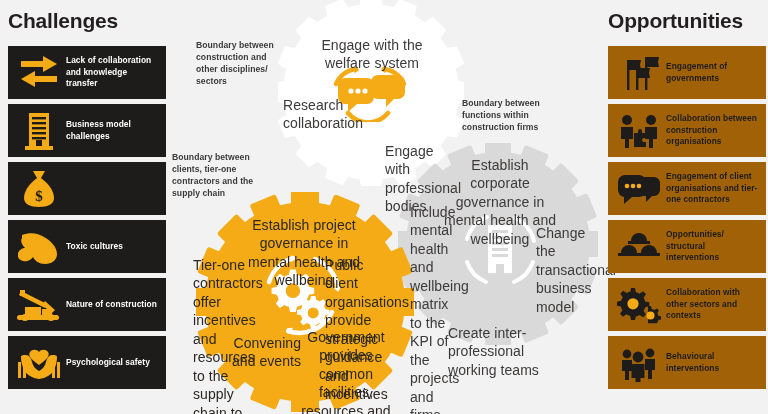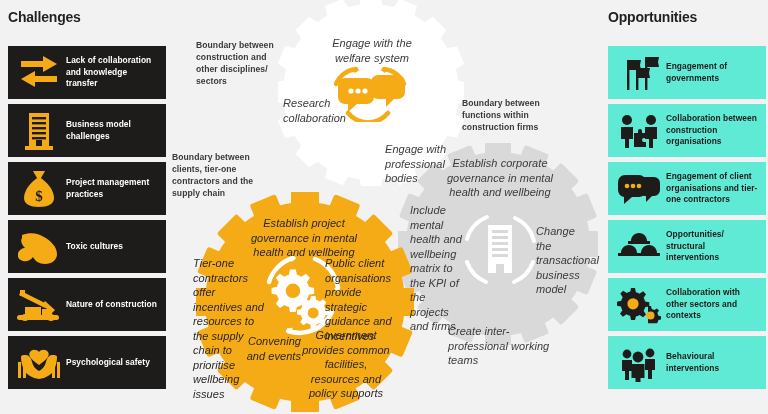--- a/index.html
+++ b/index.html
@@ -21,21 +21,21 @@
   .canvas {
     position: absolute;
     left: 0; top: 0;
     width: 768px;
     height: 414px;
   }
 
   
   .col-heading {
     position: absolute;
-    font-size: 14px;
+    font-size: 21px;
     font-weight: bold;
     letter-spacing: -0.2px;
     color: #231f20;
   }
   #challenges-heading { left: 8px;  top: 9px; }
   #opportunities-heading { left: 608px; top: 9px; }
 
   
   .card-col {
     position: absolute;
@@ -48,21 +48,21 @@
   #opportunities-col{ left: 608px; top: 46px; }
 
   .card {
     display: flex;
     align-items: center;
     height: 53px;
     box-sizing: border-box;
     padding: 0 6px 0 4px;
   }
   .card.dark  { background: #1e1c1b; }
-  .card.amber { background: #5eead4; }
+  .card.amber { background: #a16207; }
 
   .card-icon {
     width: 54px;
     min-width: 54px;
     height: 42px;
     display: flex;
     align-items: center;
     justify-content: center;
   }
   .card-label {
@@ -75,25 +75,24 @@
   .card.amber .card-label { color: #1e1c1b; }
 
   
   .gear {
     position: absolute;
   }
   .gear svg { display: block; }
 
   .gear-text {
     position: absolute;
-    font-size: 11px;
+    font-size: 14px;
     line-height: 1.32;
     color: #3c3a39;
     letter-spacing: 0.05px;
-    font-style: italic;
   }
   .gear-text.on-amber { color: #2c2723; }
 
   
   .boundary {
     position: absolute;
     font-size: 8.6px;
     font-weight: bold;
     line-height: 1.38;
     color: #3a3a3a;
@@ -281,21 +280,20 @@
         <div class="card-label">Business model challenges</div>
       </div>
       <div class="card dark">
         <div class="card-icon">
           <svg width="36" height="40" viewBox="0 0 36 40">
             <path fill="#f4ab16" d="M12 2h12l-4 7h-4z"></path>
             <path fill="#f4ab16" d="M18 8c9 5 15 14 15 21 0 6-6 9-15 9S3 35 3 29c0-7 6-16 15-21z"></path>
             <text x="18" y="32" font-size="15" font-weight="bold" text-anchor="middle" fill="#1e1c1b" font-family="Liberation Serif, serif">$</text>
           </svg>
         </div>
-        <div class="card-label">Project management practices</div>
       </div>
       <div class="card dark">
         <div class="card-icon">
           <svg width="42" height="34" viewBox="0 0 42 34">
             <path fill="#f4ab16" d="M4 5c8-3 16-2 22 2 7 4 13 10 13 17 0 6-5 10-12 10-6 0-10-3-12-7-2 3-6 5-10 4-4-1-6-4-5-8 1-3 4-5 7-5-3-3-5-7-3-10z M7 11c2 2 5 4 9 5-4 1-7 3-8 6"></path>
           </svg>
         </div>
         <div class="card-label">Toxic cultures</div>
       </div>
       <div class="card dark">

